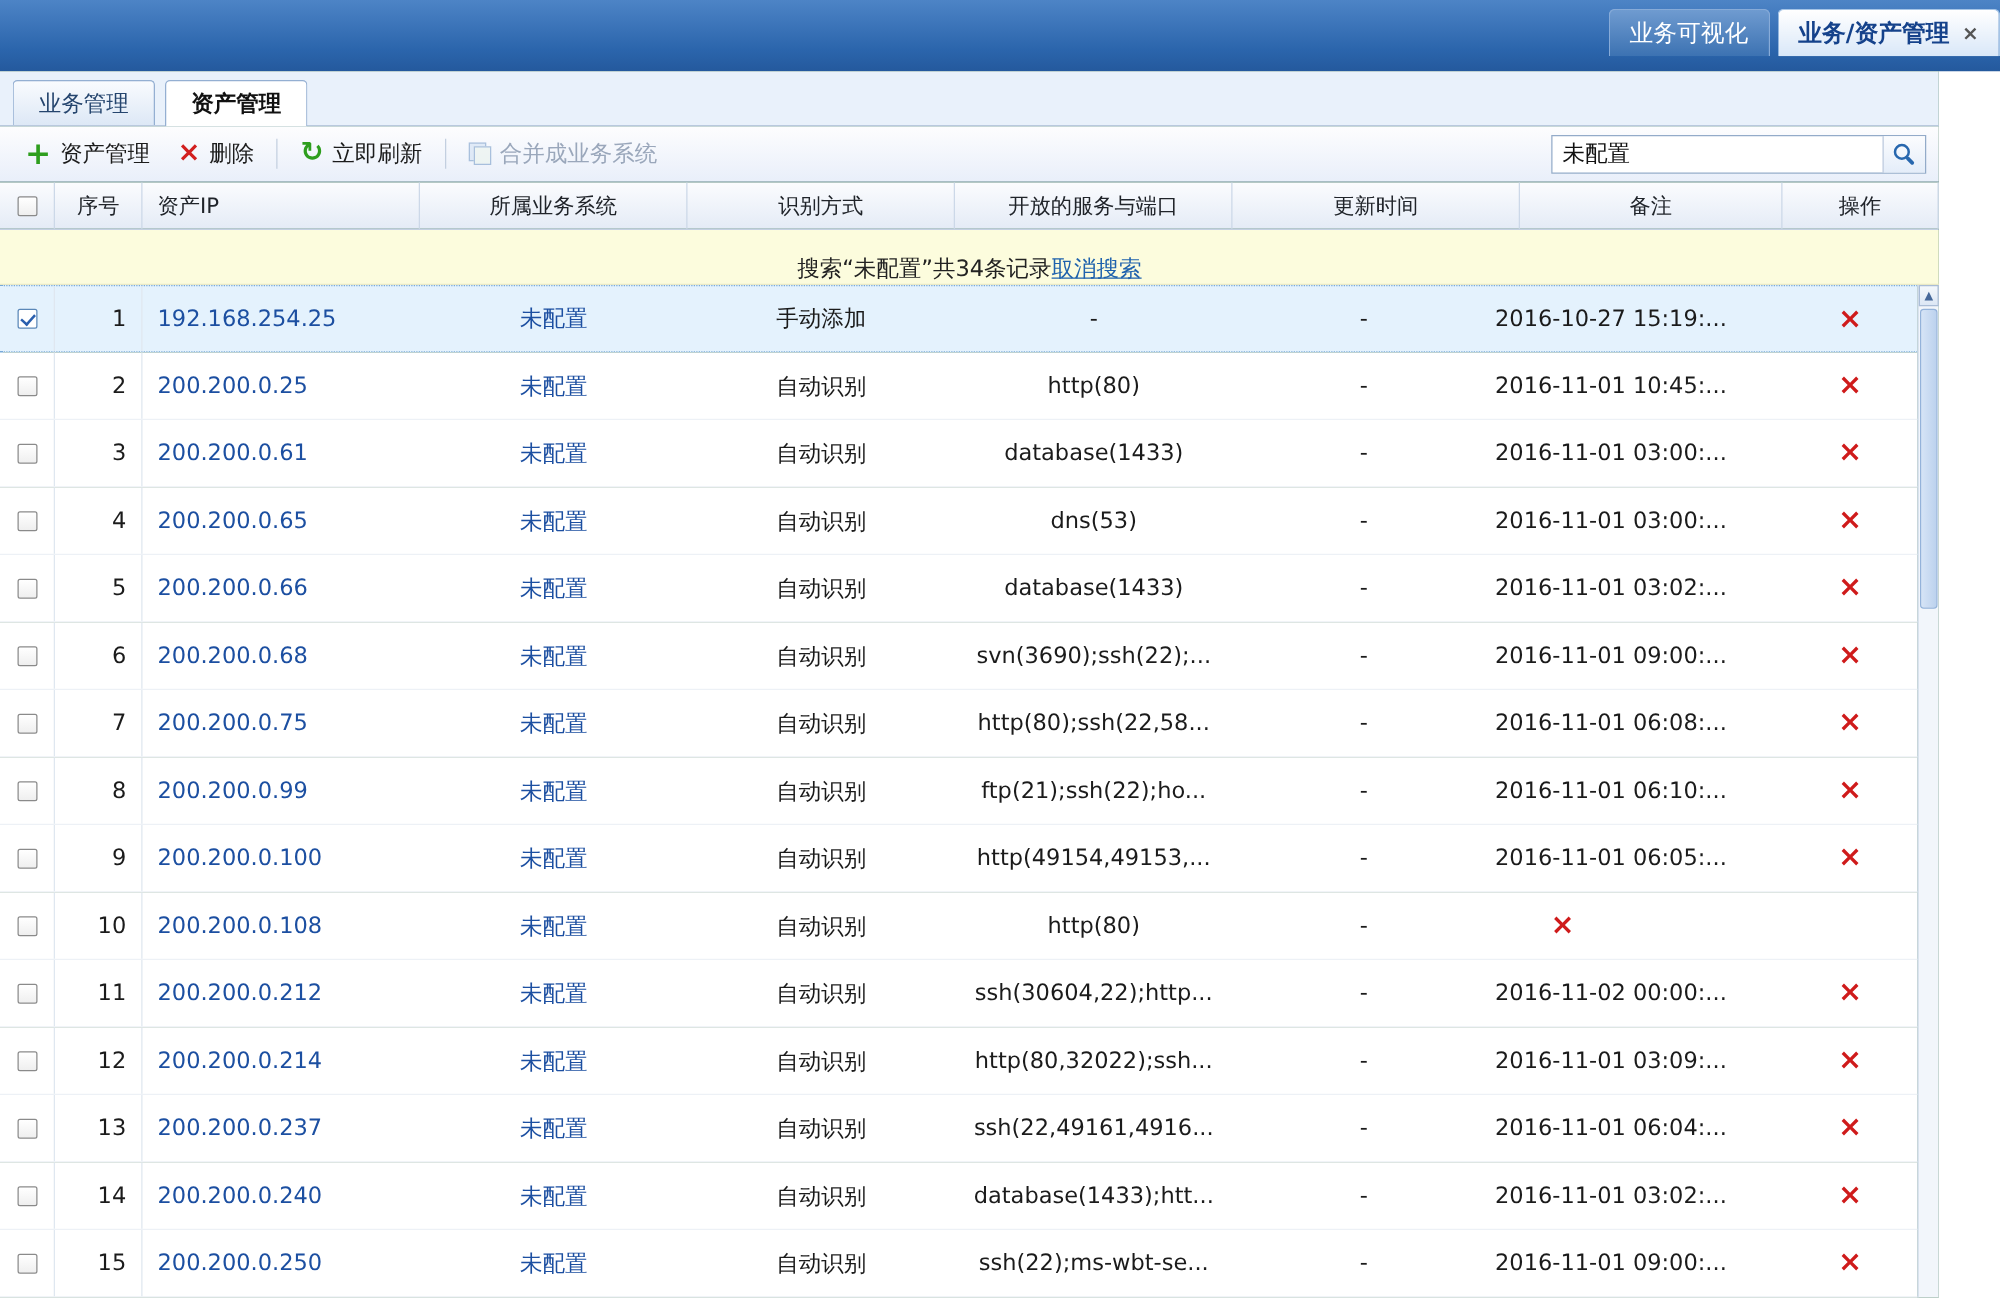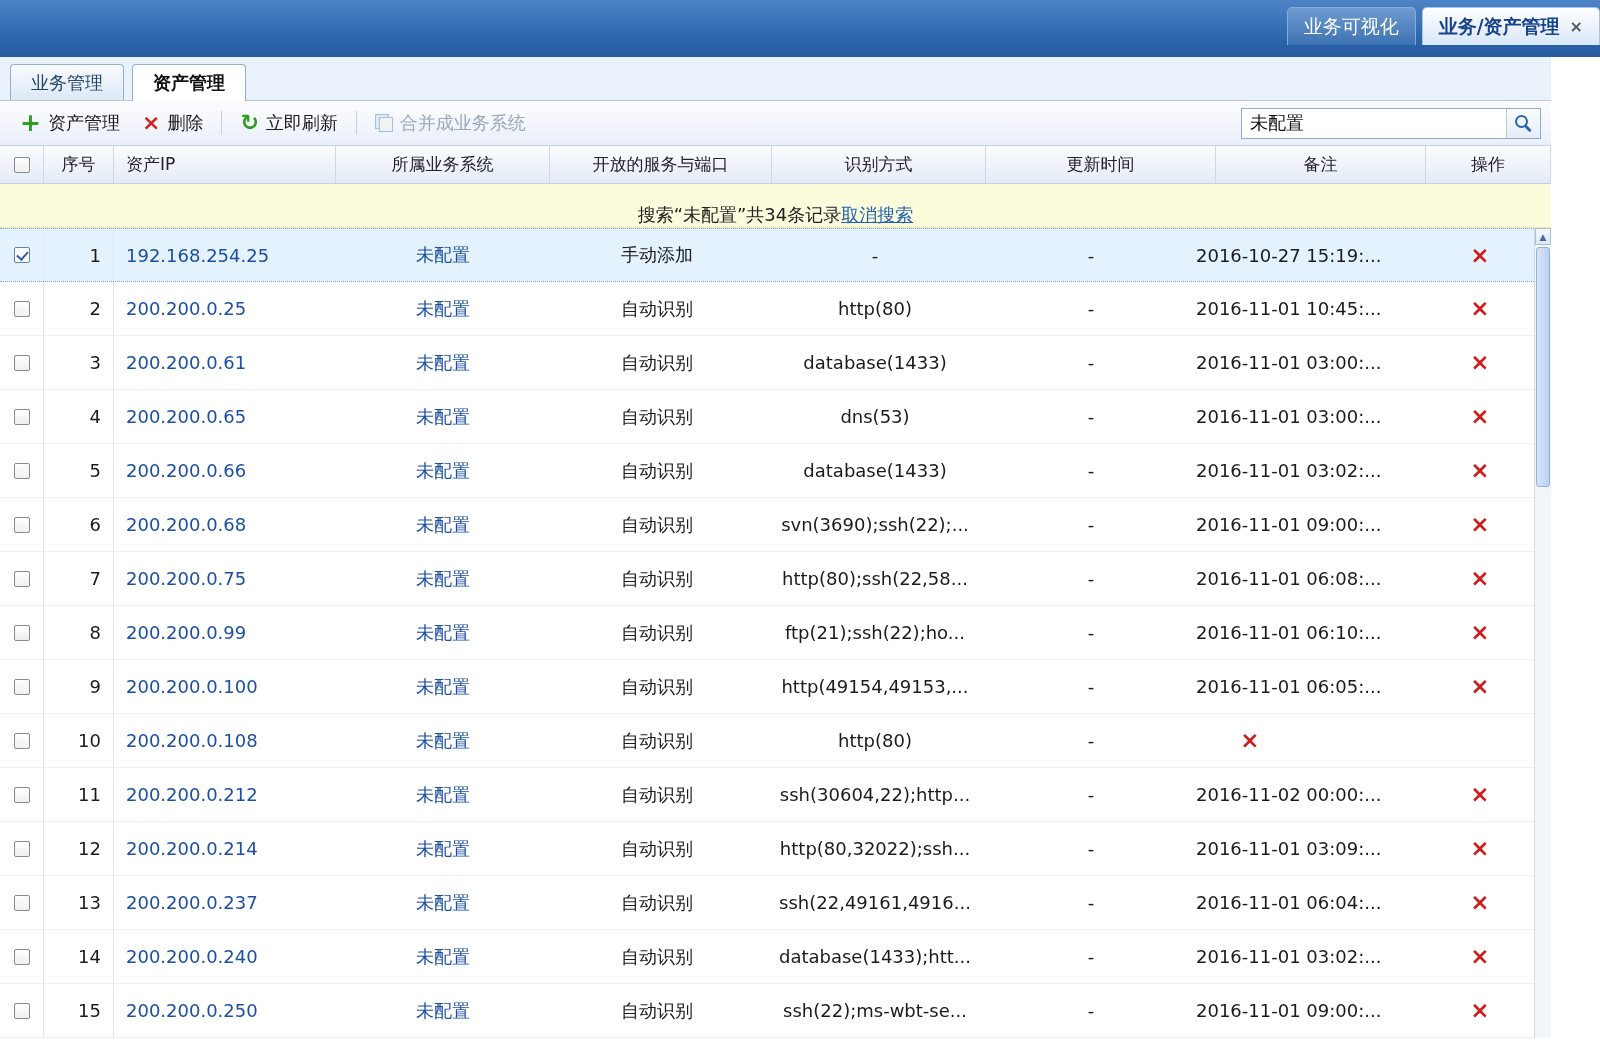--- a/index.html
+++ b/index.html
@@ -146,22 +146,22 @@
 
   <div class="grid">
 
     <div class="grid-header">
       <div class="hcell w-check">
         <span class="checkbox"></span>
       </div>
       <div class="hcell w-num">序号</div>
       <div class="hcell w-ip h-left">资产IP</div>
       <div class="hcell w-sys">所属业务系统</div>
+      <div class="hcell w-met">识别方式</div>
       <div class="hcell w-port">开放的服务与端口</div>
-      <div class="hcell w-met">识别方式</div>
       <div class="hcell w-time">更新时间</div>
       <div class="hcell w-note">备注</div>
       <div class="hcell w-oph">操作</div>
     </div>
 
     <div class="notice-bar">
       <span>搜索“未配置”共34条记录</span>
         <span class="notice-link">取消搜索</span>
     </div>
 

